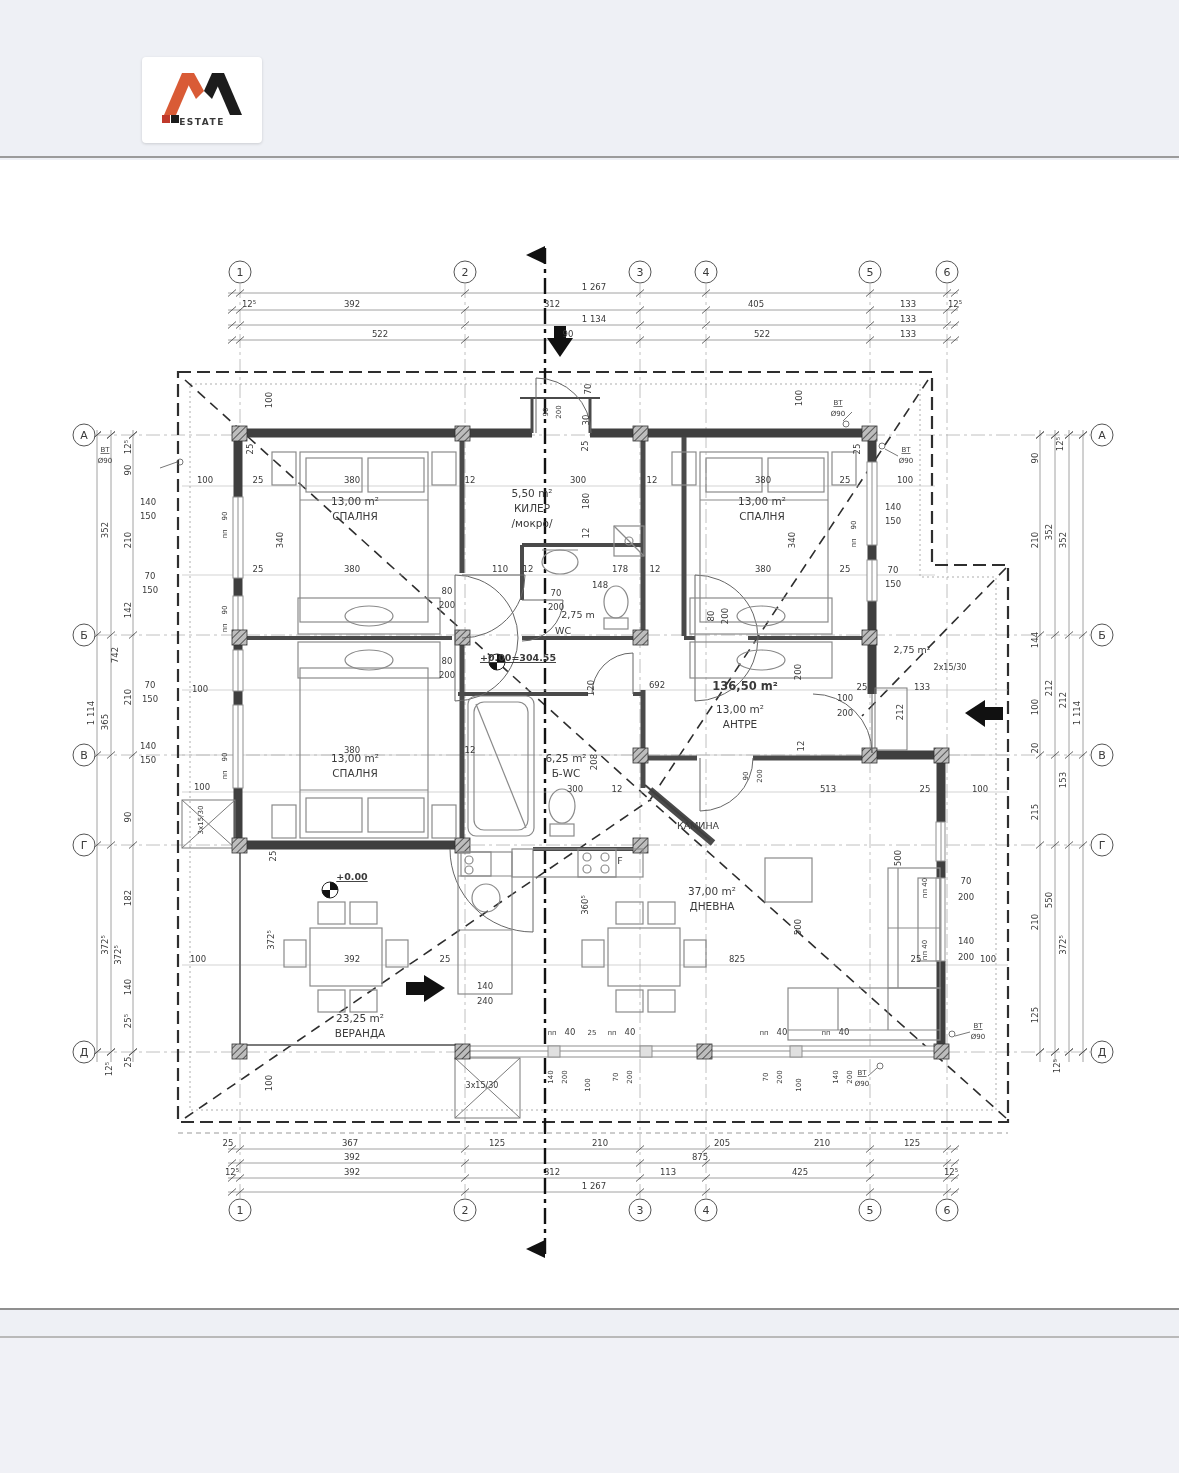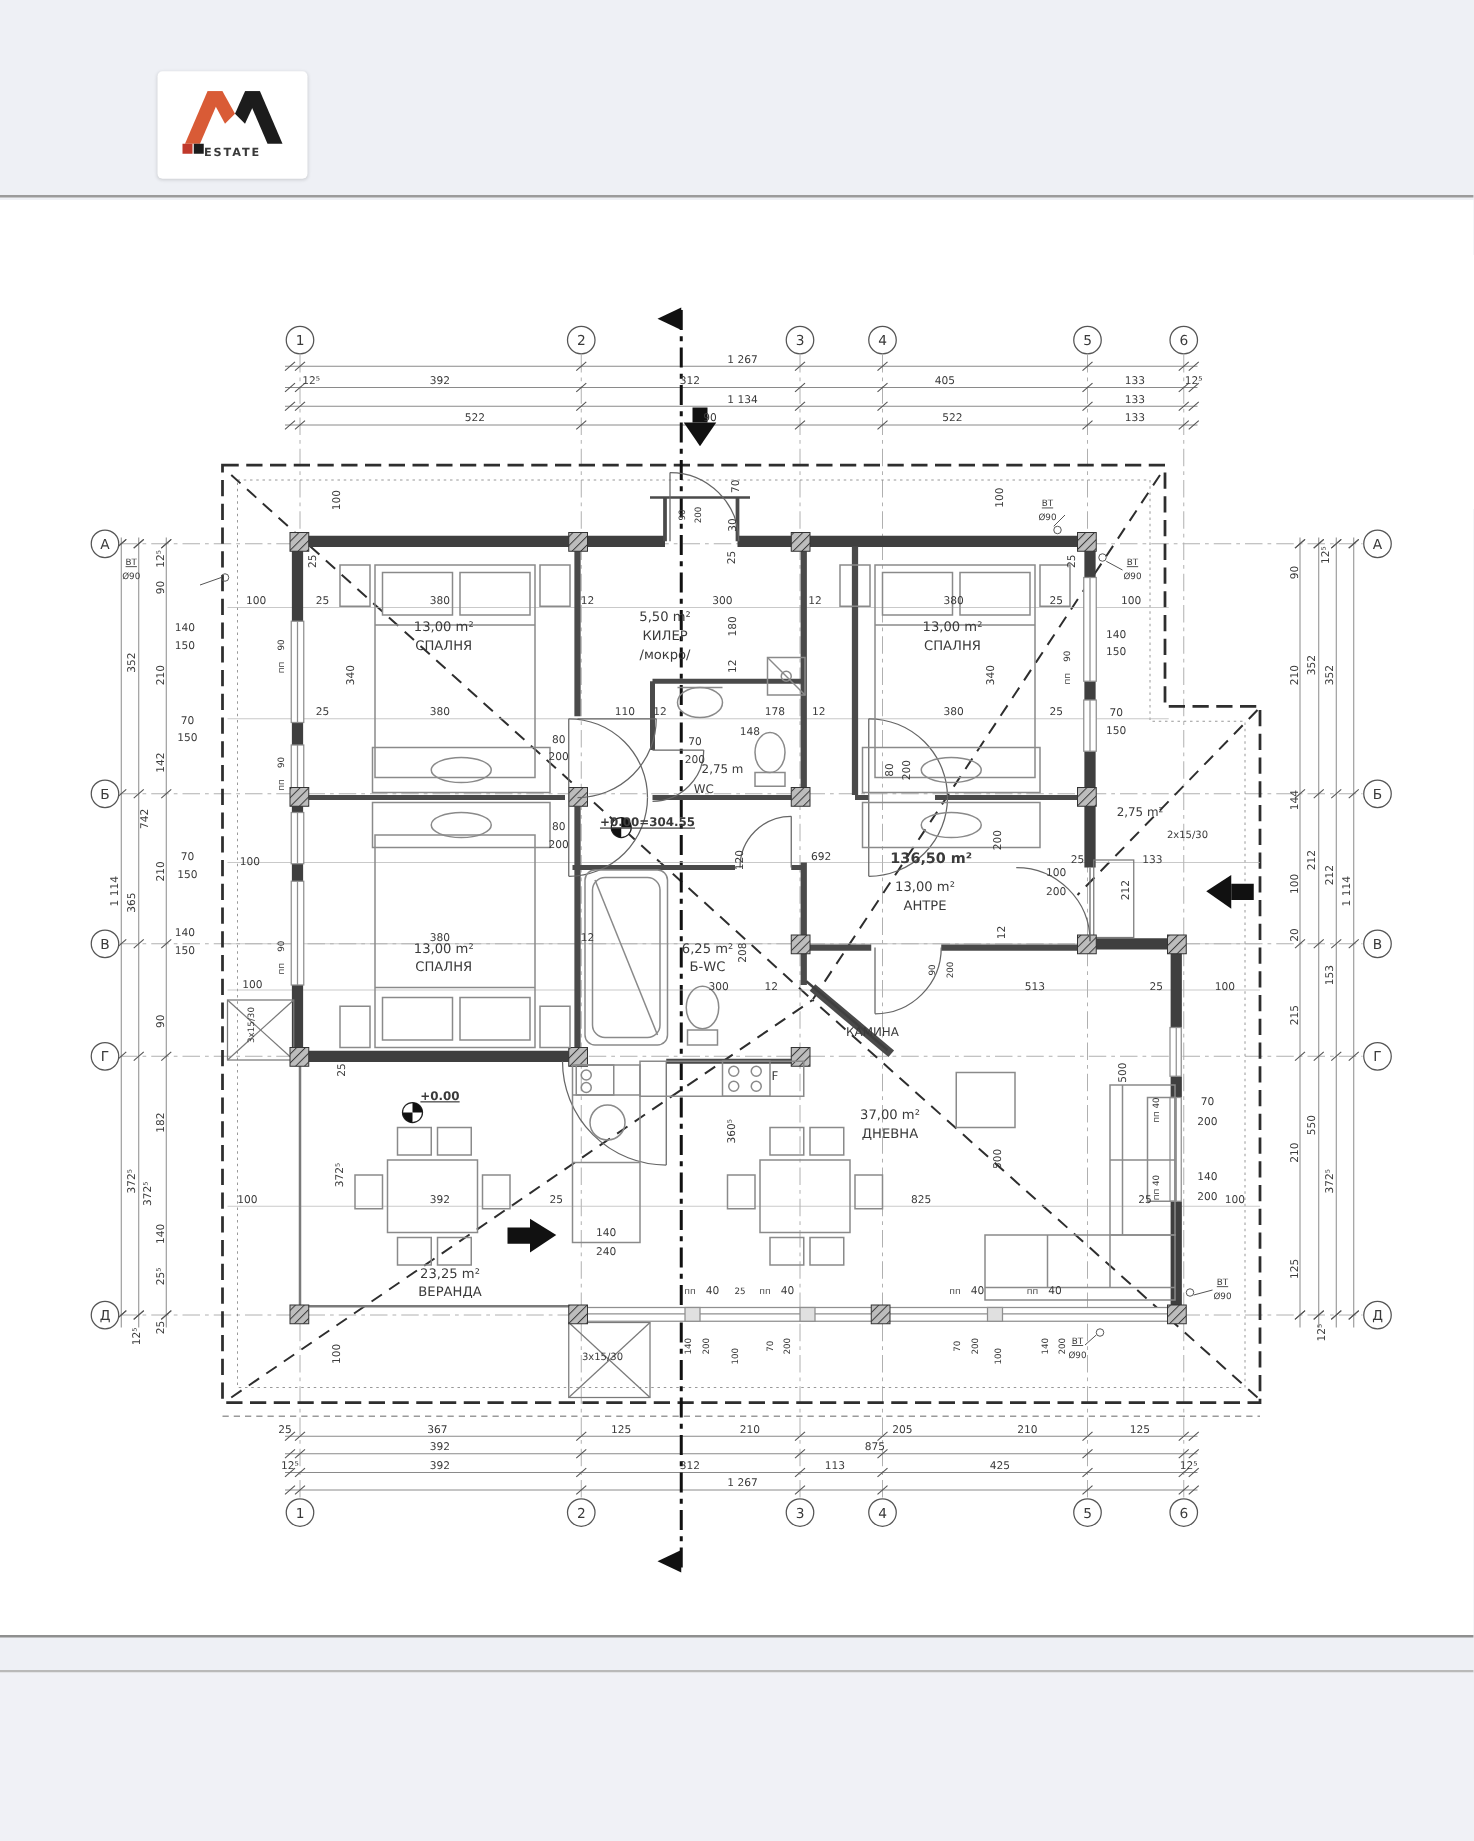--- a/index.html
+++ b/index.html
@@ -2,21 +2,21 @@
 <html><head>
 <meta charset="utf-8">
 <style>
   html,body{margin:0;padding:0;background:#eef0f5;}
   .page{position:relative;width:1179px;height:1473px;background:#eef0f5;font-family:"DejaVu Sans",sans-serif;overflow:hidden;}
   .sheet{position:absolute;left:0;top:160px;width:1179px;height:1148px;background:#ffffff;}
   .top-divider{position:absolute;left:0;top:156px;width:1179px;height:2px;background:#9b9b9b;}
   .bottom-divider1{position:absolute;left:0;top:1308px;width:1179px;height:2px;background:#8f8f8f;}
   .bottom-divider2{position:absolute;left:0;top:1336px;width:1179px;height:2px;background:#b9b9b9;}
   .bottom-band{position:absolute;left:0;top:1338px;width:1179px;height:135px;background:#f0f1f6;}
-  .logo-card{position:absolute;left:126px;top:57px;width:120px;height:86px;background:#ffffff;border-radius:4px;box-shadow:0 1px 3px rgba(0,0,0,0.15);}
+  .logo-card{position:absolute;left:142px;top:57px;width:120px;height:86px;background:#ffffff;border-radius:4px;box-shadow:0 1px 3px rgba(0,0,0,0.15);}
   svg text{fill:#3a3a3a;}
   .plan-svg{position:absolute;left:0;top:170px;}
 </style>
 </head>
 <body>
 <div class="page">
 
 <div class="sheet"></div>
 <div class="top-divider"></div>
 

